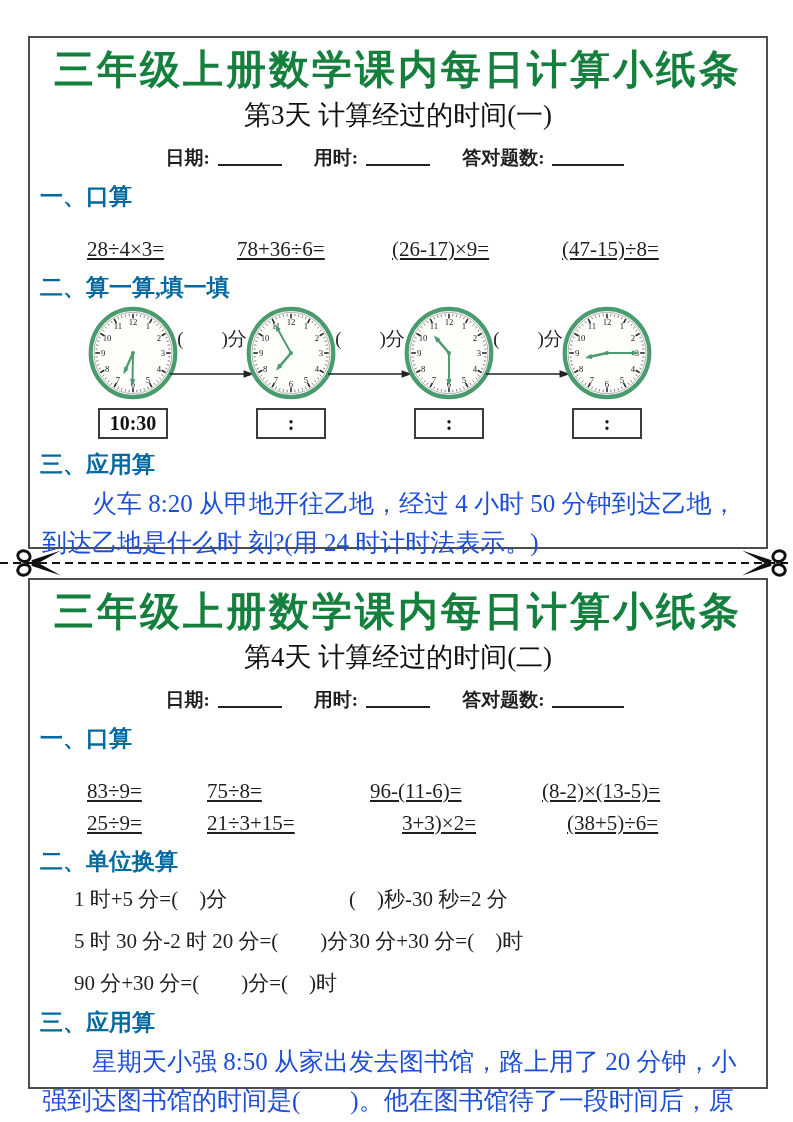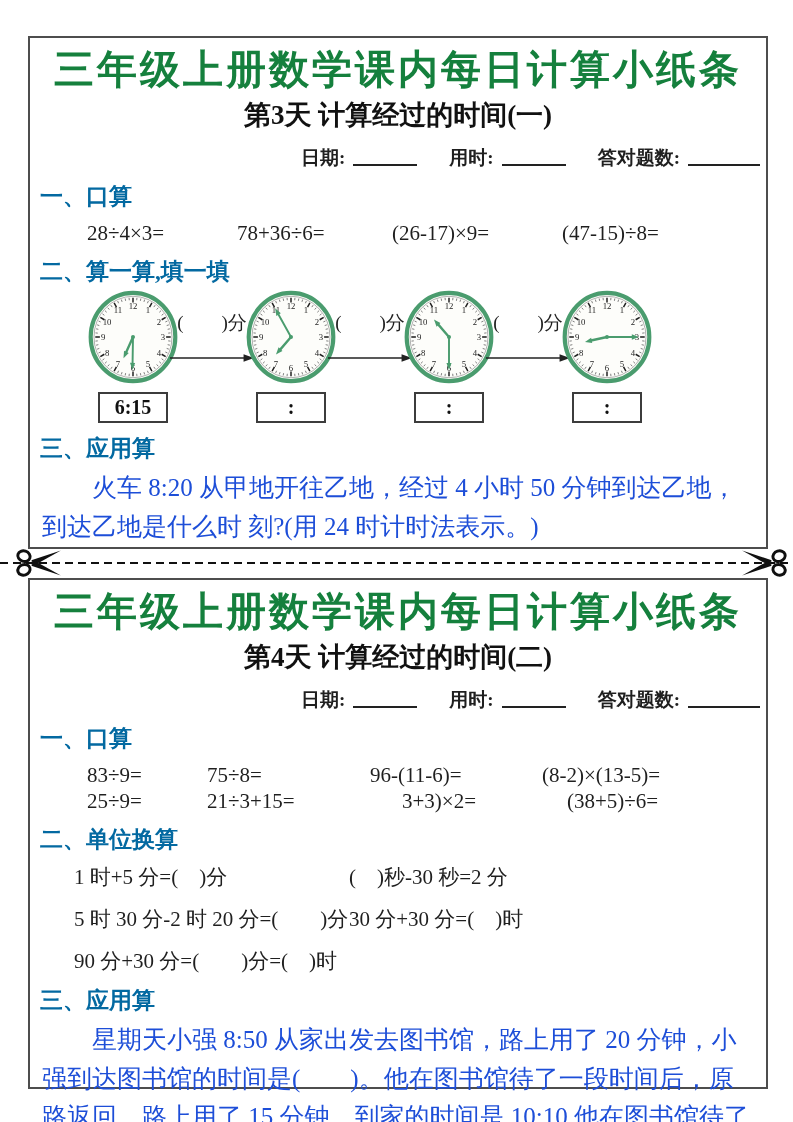--- a/index.html
+++ b/index.html
@@ -12,34 +12,34 @@
     border:2px solid #4d4d4d;box-sizing:content-box;
   }
   #strip1{top:36px;height:509px;}
   #strip2{top:578px;height:507px;}
 
   .title{
     margin:10px 8px 0;text-align:center;font-size:40px;line-height:1.12;
     font-weight:900;letter-spacing:3px;color:#15803d;
   }
   .subtitle{
-    margin:4px 0 0;text-align:center;font-size:27px;font-weight:bold;color:#111;
-  }
-  .meta{margin-top:12px;text-align:right;font-size:19px;font-weight:bold;}
+    margin:4px 0 0;text-align:center;font-size:27px;font-weight:normal;color:#111;
+  }
+  .meta{margin-top:12px;text-align:center;font-size:19px;font-weight:bold;}
   .blank{
     display:inline-block;width:64px;height:15px;margin:0 6px -2px 8px;
     border-bottom:2px solid #222;
   }
   .blank-wide{width:72px;}
   .meta-gap{display:inline-block;width:26px;}
 
   .heading{margin:10px 0 0 10px;font-size:23px;font-weight:bold;color:#0369a1;}
   .expr{font-size:21px;white-space:pre;}
 
-  .oral-grid{display:grid;margin-top:9px;padding-left:57px;row-gap:1px;}
+  .oral-grid{display:grid;margin-top:25px;padding-left:57px;row-gap:7px;text-decoration:underline;}
   .oral-grid-1{grid-template-columns:150px 155px 170px auto;}
   .oral-grid-2{grid-template-columns:120px 163px 172px auto;}
   .o2-c3{padding-left:32px;}
   .o2-c4{padding-left:25px;}
 
   .clock-flow{display:flex;align-items:flex-start;margin-top:2px;padding-left:56px;}
   .clock-unit{display:flex;flex-direction:column;align-items:center;width:94px;}
   svg.clock{width:92px;height:96px;display:block;}
   .time-box{
     margin-top:7px;min-width:58px;height:27px;padding:0 4px;border:2px solid #3c3c3c;
@@ -167,21 +167,21 @@
             <text x="17.5" y="53.400000000000006" text-anchor="middle" font-size="9.5" fill="#222" font-family="&quot;Liberation Serif&quot;,&quot;DejaVu Serif&quot;,serif">9</text>
             <text x="21.854174377005744" y="37.15" text-anchor="middle" font-size="9.5" fill="#222" font-family="&quot;Liberation Serif&quot;,&quot;DejaVu Serif&quot;,serif">10</text>
             <text x="33.749999999999986" y="25.25417437700575" text-anchor="middle" font-size="9.5" fill="#222" font-family="&quot;Liberation Serif&quot;,&quot;DejaVu Serif&quot;,serif">11</text>
             <text x="49.99999999999999" y="20.9" text-anchor="middle" font-size="9.5" fill="#222" font-family="&quot;Liberation Serif&quot;,&quot;DejaVu Serif&quot;,serif">12</text>
             <line x1="50" y1="50" x2="41.97025302692671" y2="67.21984795369636" stroke="#4a9c6e" stroke-width="2.6" stroke-linecap="round"></line>
             <polygon points="39.64585258735286,72.20454078239793 45.35315135411073,66.59056351249701 40.27782774670549,64.2239012467491" fill="#4a9c6e"></polygon>
             <line x1="50" y1="50" x2="49.49388021331878" y2="78.99558315953534" stroke="#4a9c6e" stroke-width="2.1" stroke-linecap="round"></line>
             <polygon points="49.39789197791372,84.4947454828955 52.328358572631245,77.04475450724695 46.72921147975545,76.94702103119818" fill="#4a9c6e"></polygon>
             <circle cx="50" cy="50" r="2.2" fill="#4a9c6e"></circle>
           </svg>
-        <div class="time-box">6:15</div>
+        <div class="time-box">10:30</div>
       </div>
       <div class="gap-unit">
         <div class="gap-label">(　　)分</div>
         <svg class="flow-arrow" viewBox="0 0 90 12">
             <line x1="1" y1="6" x2="79" y2="6"></line>
             <polygon points="89,6 78,2 78,10"></polygon>
           </svg>
       </div>
       <div class="clock-unit">
         <svg class="clock" viewBox="0 0 100 100" preserveAspectRatio="none">

